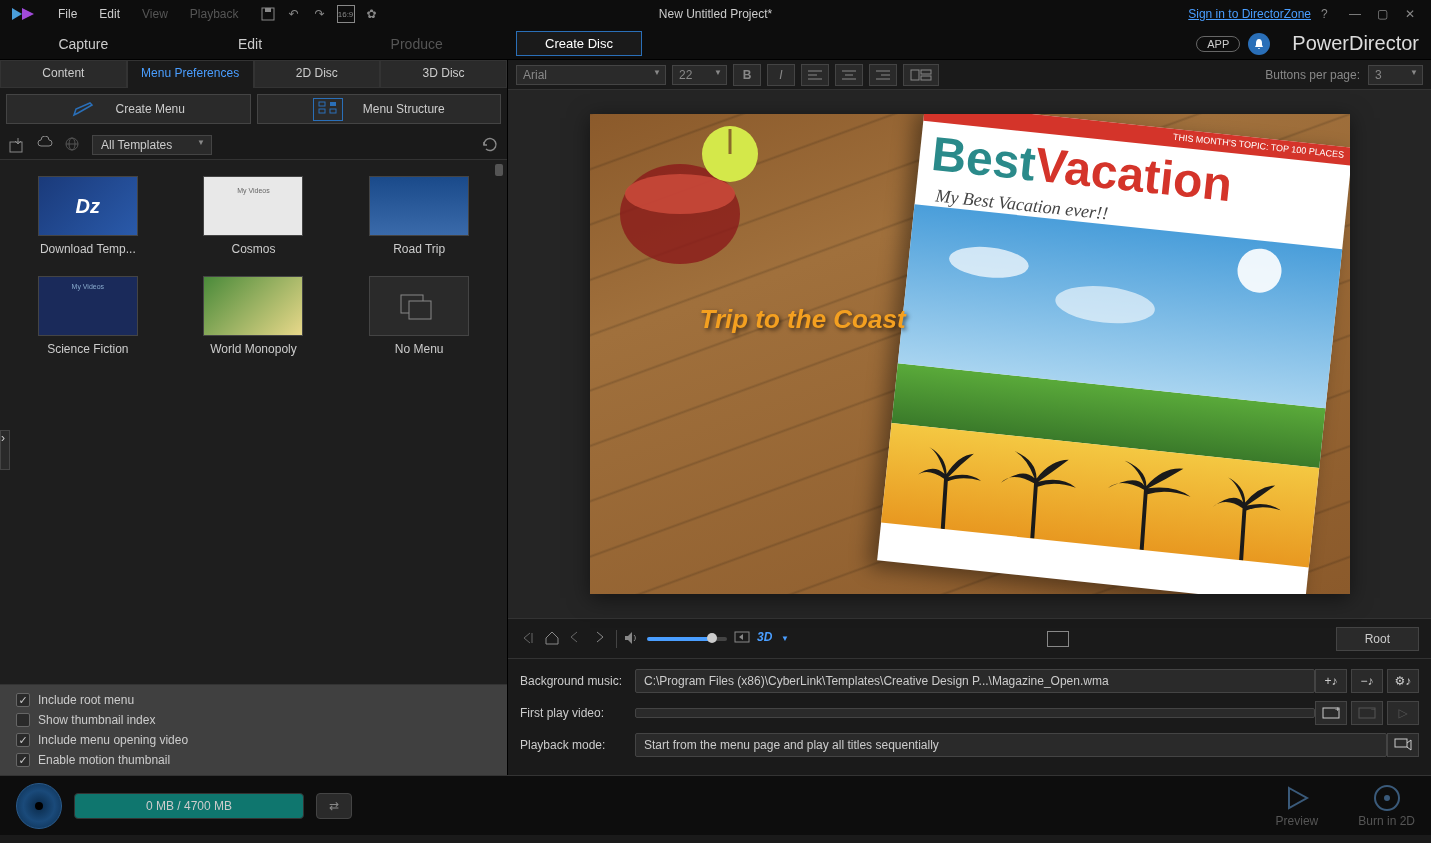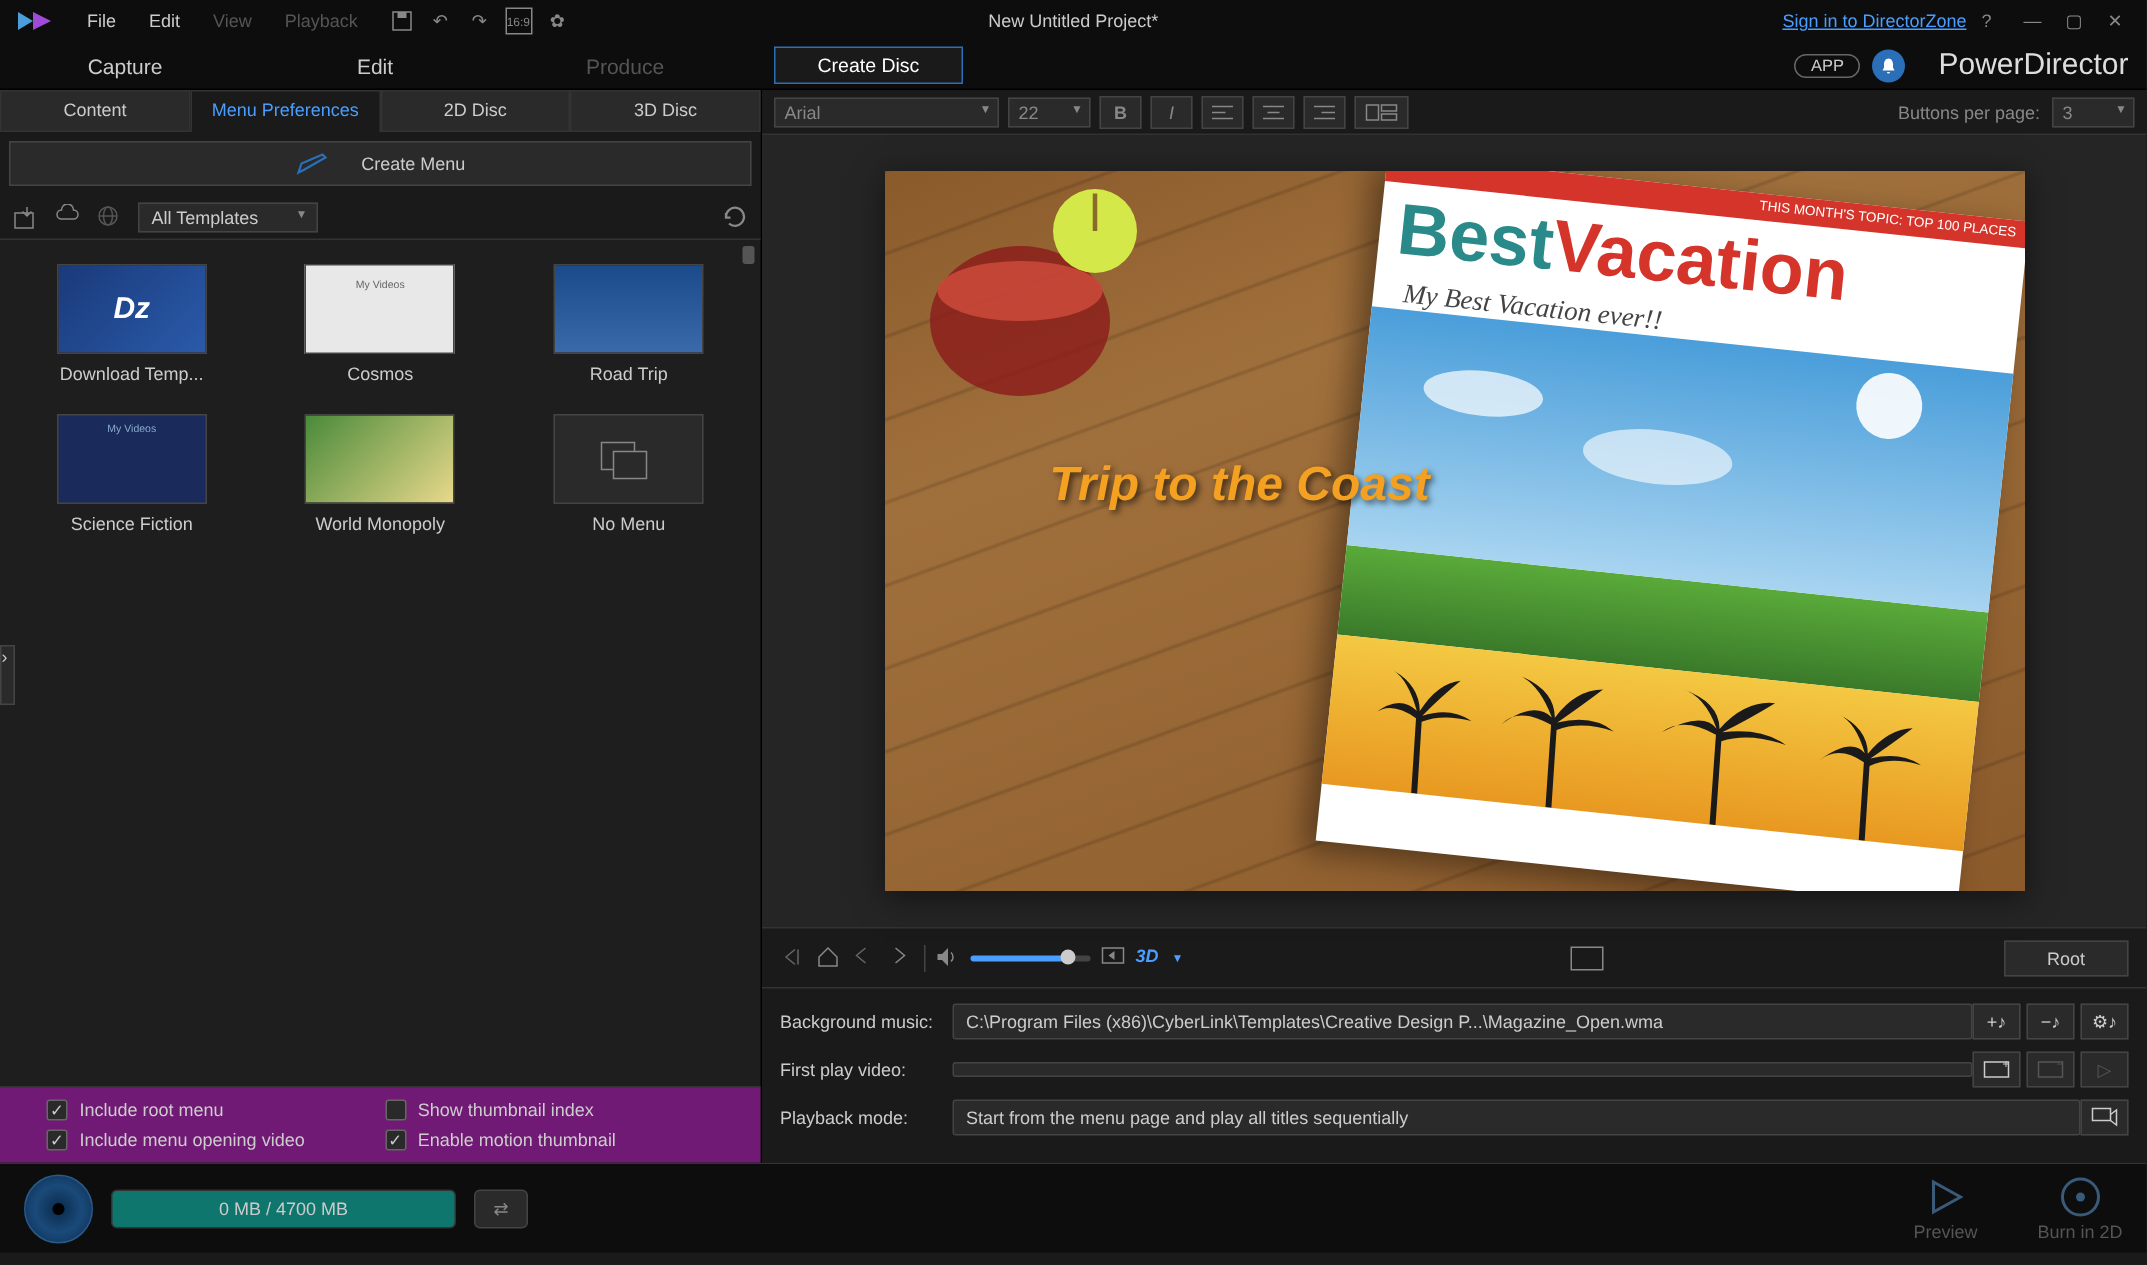--- a/index.html
+++ b/index.html
@@ -62,21 +62,21 @@
 .thumb-dz { background: linear-gradient(135deg, #1a3a7a, #2a5aaa); display: flex; align-items: center; justify-content: center; color: #fff; font-size: 20px; font-weight: bold; font-style: italic; }
 .thumb-vacation { background: linear-gradient(180deg, #8b5a2b 0%, #87ceeb 50%, #228b22 100%); }
 .thumb-cosmos { background: #e8e8e8; }
 .thumb-memory { background: linear-gradient(135deg, #8b7355, #d4af37); }
 .thumb-roadtrip { background: linear-gradient(180deg, #1a4a8a, #3a6aaa); }
 .thumb-scifi { background: #1a2a5a; }
 .thumb-monopoly { background: linear-gradient(135deg, #4a8a3a, #e8d88a); }
 .thumb-nomenu { background: #2a2a2a; display: flex; align-items: center; justify-content: center; }
 
 
-.checkbox-panel { background: #701a75; border-top: 1px solid #333; padding: 8px 31px; display: grid; grid-template-columns: 1fr 1fr; gap: 6px; }
+.checkbox-panel { background: #404040; border-top: 1px solid #333; padding: 8px 16px; display: grid; grid-template-columns: 1fr; gap: 6px; }
 .check-item { display: flex; align-items: center; gap: 8px; color: #ccc; }
 .checkbox { width: 14px; height: 14px; border: 1px solid #666; border-radius: 2px; background: #2a2a2a; display: flex; align-items: center; justify-content: center; cursor: pointer; }
 .checkbox.checked::after { content: '✓'; color: #ccc; font-size: 11px; }
 
 
 .text-toolbar { height: 30px; background: #1a1a1a; display: flex; align-items: center; padding: 0 8px; gap: 6px; border-bottom: 1px solid #333; }
 .font-select { background: #2a2a2a; border: 1px solid #444; color: #888; padding: 2px 20px 2px 6px; min-width: 150px; position: relative; cursor: pointer; }
 .font-select::after { content: '▼'; position: absolute; right: 4px; font-size: 8px; }
 .size-select { background: #2a2a2a; border: 1px solid #444; color: #888; padding: 2px 18px 2px 6px; width: 55px; position: relative; cursor: pointer; }
 .size-select::after { content: '▼'; position: absolute; right: 4px; font-size: 8px; }
@@ -90,21 +90,21 @@
 .magazine { position: absolute; right: 20px; top: 10px; width: 430px; height: 460px; background: #fff; transform: rotate(6deg); box-shadow: -8px 8px 20px rgba(0,0,0,0.4); }
 .mag-topstrip { height: 18px; background: #d4342a; color: #fff; font-size: 9px; padding: 3px 8px; text-align: right; }
 .mag-title { font-size: 48px; font-weight: bold; padding: 4px 12px; }
 .mag-title .b1 { color: #2a8a8a; }
 .mag-title .b2 { color: #d4342a; }
 .mag-subtitle { font-family: cursive; font-size: 18px; color: #444; padding-left: 20px; font-style: italic; }
 .mag-sky { height: 160px; background: linear-gradient(180deg, #4a9eda 0%, #a8d4f0 100%); position: relative; }
 .mag-grass { height: 60px; background: linear-gradient(180deg, #5aaa3a, #3a7a2a); }
 .mag-palms { height: 100px; background: linear-gradient(180deg, #f4c842, #e89820); position: relative; }
 .palm-silhouette { position: absolute; bottom: 0; left: 0; right: 0; height: 90px; }
-.preview-text { position: absolute; left: 110px; top: 190px; font-size: 32px; font-weight: bold; font-style: italic; color: #f4a020; text-shadow: 2px 2px 4px rgba(0,0,0,0.6); }
+.preview-text { position: absolute; left: 110px; top: 190px; font-size: 26px; font-weight: bold; font-style: italic; color: #f4a020; text-shadow: 2px 2px 4px rgba(0,0,0,0.6); }
 .glass { position: absolute; left: 20px; top: 10px; width: 160px; height: 160px; }
 
 
 .playback-bar { height: 40px; background: #1a1a1a; display: flex; align-items: center; padding: 0 12px; gap: 6px; border-top: 1px solid #333; }
 .pb-icon { width: 18px; height: 18px; color: #888; cursor: pointer; }
 .volume-slider { width: 80px; height: 4px; background: linear-gradient(90deg, #4a9eff 85%, #444 85%); border-radius: 2px; position: relative; cursor: pointer; }
 .volume-slider::after { content: ''; position: absolute; right: 10px; top: -4px; width: 10px; height: 10px; background: #ccc; border-radius: 50%; }
 .threed-icon { color: #4a9eff; font-weight: bold; font-style: italic; }
 .root-btn { margin-left: auto; background: #2a2a2a; border: 1px solid #444; color: #ccc; padding: 4px 28px; cursor: pointer; }
 .display-icon { width: 22px; height: 16px; border: 1px solid #888; margin-left: auto; margin-right: 8px; cursor: pointer; }
@@ -195,20 +195,31 @@
       <div class="sub-tab active">Menu Preferences</div>
       <div class="sub-tab">2D Disc</div>
       <div class="sub-tab">3D Disc</div>
     </div>
     <div class="create-menu-row">
       <div class="create-menu-btn">
         <svg width="24" height="16">
             <path d="M2 14 L4 8 L18 2 L20 4 L6 12 Z" fill="none" stroke="#2a6fb8" stroke-width="1.5"></path>
           </svg>
         <span>Create Menu</span>
+      </div>
+      <div class="menu-struct-btn">
+        <span class="btn-icon-box">
+          <svg width="20" height="14">
+              <rect x="1" y="1" width="6" height="4" fill="none" stroke="#2a6fb8"></rect>
+              <rect x="12" y="1" width="6" height="4" fill="#2a6fb8"></rect>
+              <rect x="1" y="8" width="6" height="4" fill="none" stroke="#2a6fb8"></rect>
+              <rect x="12" y="8" width="6" height="4" fill="none" stroke="#2a6fb8"></rect>
+            </svg>
+        </span>
+        <span>Menu Structure</span>
       </div>
     </div>
     <div class="filter-row">
       <div class="filter-icon">
         <svg width="18" height="18" viewBox="0 0 18 18">
             <rect x="2" y="6" width="12" height="10" fill="none" stroke="#888"></rect>
             <path d="M10 2 L10 8 M7 5 L10 8 L13 5" fill="none" stroke="#888"></path>
           </svg>
       </div>
       <div class="filter-icon">

